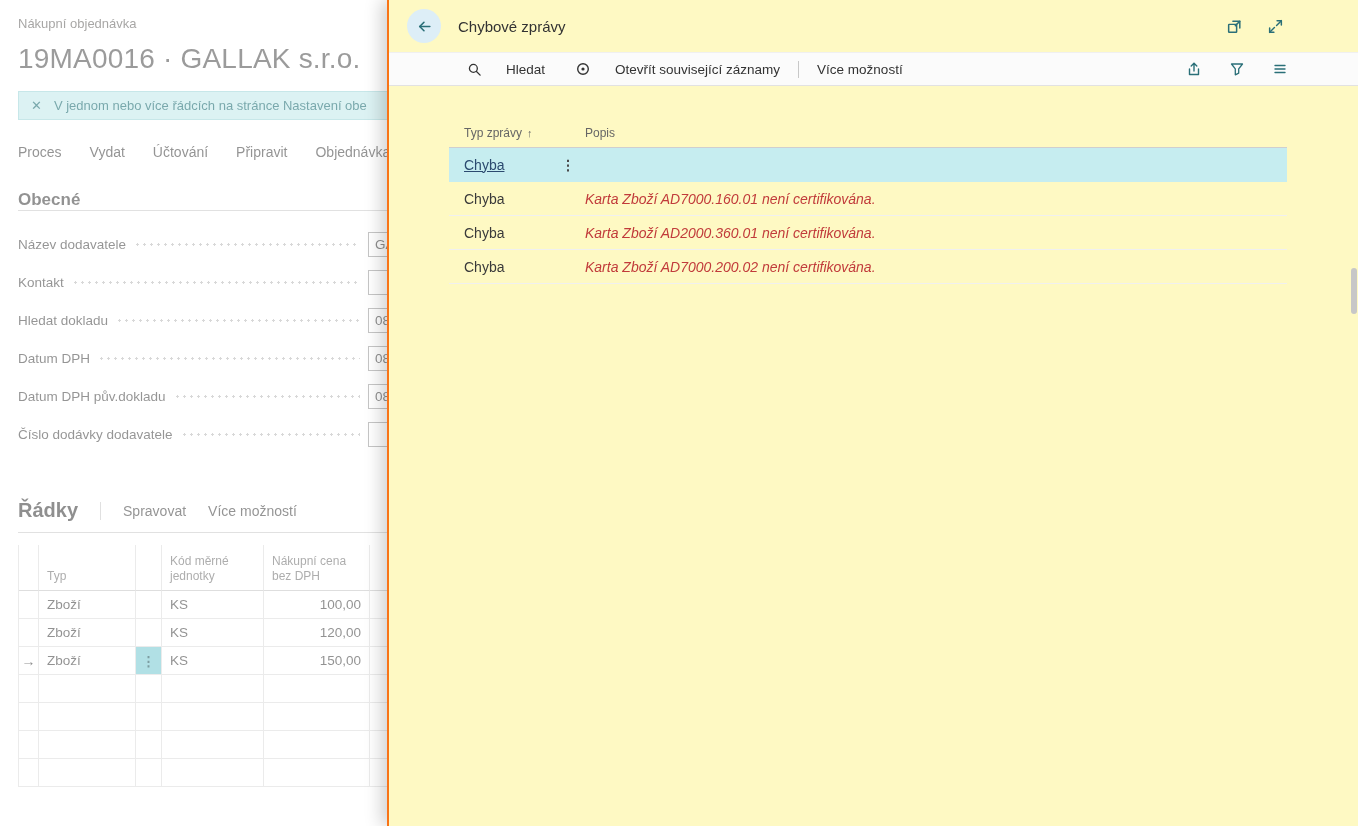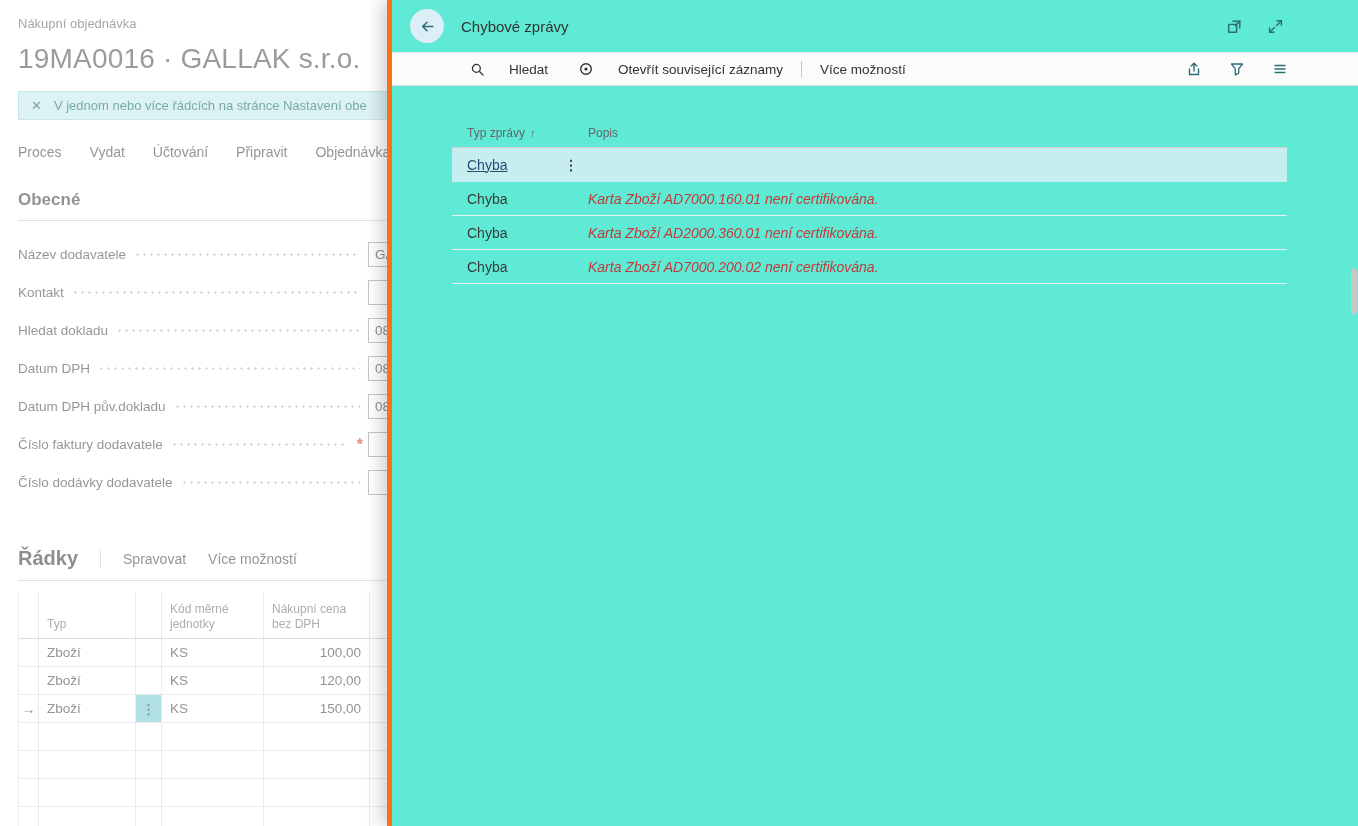--- a/index.html
+++ b/index.html
@@ -16,21 +16,21 @@
   .notification {
     margin-top:16px; width:540px; height:29px; display:flex; align-items:center; gap:12px;
     background:var(--notification_bg,#bfe7ea); border:1px solid #9ad4d8; padding:0 12px;
     color:var(--notification_text,#0c6268); font-size:13px; white-space:nowrap; overflow:hidden;
   }
   .nclose { font-size:13px; cursor:pointer; color:#0c6268; }
   .menubar { margin-top:24px; display:flex; gap:28px; font-size:14px; color:#3c3c3c; }
   .menubar span { cursor:pointer; white-space:nowrap; }
   .section-h {
     margin-top:30px; width:480px; font-size:17px; font-weight:600; color:#3a3a3a;
-    padding-bottom:10px; border-bottom:1px solid #c9c9c9;
+    border-bottom:1px solid #c9c9c9;
   }
   .fields { margin-top:14px; width:396px; }
   .frow { display:flex; align-items:center; height:38px; }
   .flabel { font-size:13.5px; color:#3f3f3f; white-space:nowrap; }
   .dots {
     flex:1; height:3px; margin:0 8px;
     background-image: radial-gradient(circle, #b8b8b8 1px, transparent 1.3px);
     background-size:7px 3px; background-repeat:repeat-x; background-position:0 center;
   }
   .req { color:var(--required,#d13438); font-size:17px; font-weight:700; margin-right:5px; line-height:1; }
@@ -58,22 +58,22 @@
   }
   .lcell.num { justify-content:flex-end; }
   .lcell.center { justify-content:center; padding:0; }
   .lcell.menu-active { background:#72c7cf; color:#124e55; font-weight:700; justify-content:center; padding:0; }
   .rowmark { font-size:14px; color:#333; }
 
   .dim { position:absolute; inset:0; background:rgba(255,255,255,0.45); z-index:5; }
 
   
   .panel {
-    position:absolute; top:0; left:387px; right:0; bottom:0; background:#5eead4; z-index:10;
-    box-shadow:-6px 0 16px rgba(0,0,0,0.18); border-left:5px solid #f97316;
+    position:absolute; top:0; left:387px; right:0; bottom:0; background:#fef9c3; z-index:10;
+    box-shadow:-6px 0 16px rgba(0,0,0,0.18); border-left:2px solid #f97316;
   }
   .phead { height:52px; display:flex; align-items:center; padding:0 74px 0 18px; }
   .back-btn {
     width:34px; height:34px; border-radius:50%; background:#ddeef7; color:var(--icon,#2a6f78);
     display:flex; align-items:center; justify-content:center; cursor:pointer; flex:none;
   }
   .ptitle { margin-left:17px; font-size:15px; color:#333; }
   .phead-icons { margin-left:auto; display:flex; gap:24px; }
   .icon-btn { color:var(--icon,#2a6f78); cursor:pointer; display:flex; align-items:center; }
 
@@ -149,26 +149,20 @@
         <span class="flabel">Datum DPH</span>
         <span class="dots"></span>
         <span class="finput">08</span>
       </div>
       <div class="frow">
         <span class="flabel">Datum DPH pův.dokladu</span>
         <span class="dots"></span>
         <span class="finput">08</span>
       </div>
       <div class="frow">
-        <span class="flabel">Číslo faktury dodavatele</span>
-        <span class="dots"></span>
-        <span class="req">*</span>
-        <span class="finput"></span>
-      </div>
-      <div class="frow">
         <span class="flabel">Číslo dodávky dodavatele</span>
         <span class="dots"></span>
         <span class="finput"></span>
       </div>
     </div>
 
     <div class="lines-head">
       <span class="lines-title">Řádky</span>
       <span class="vdiv"></span>
       <span class="lmenu">Spravovat</span>

